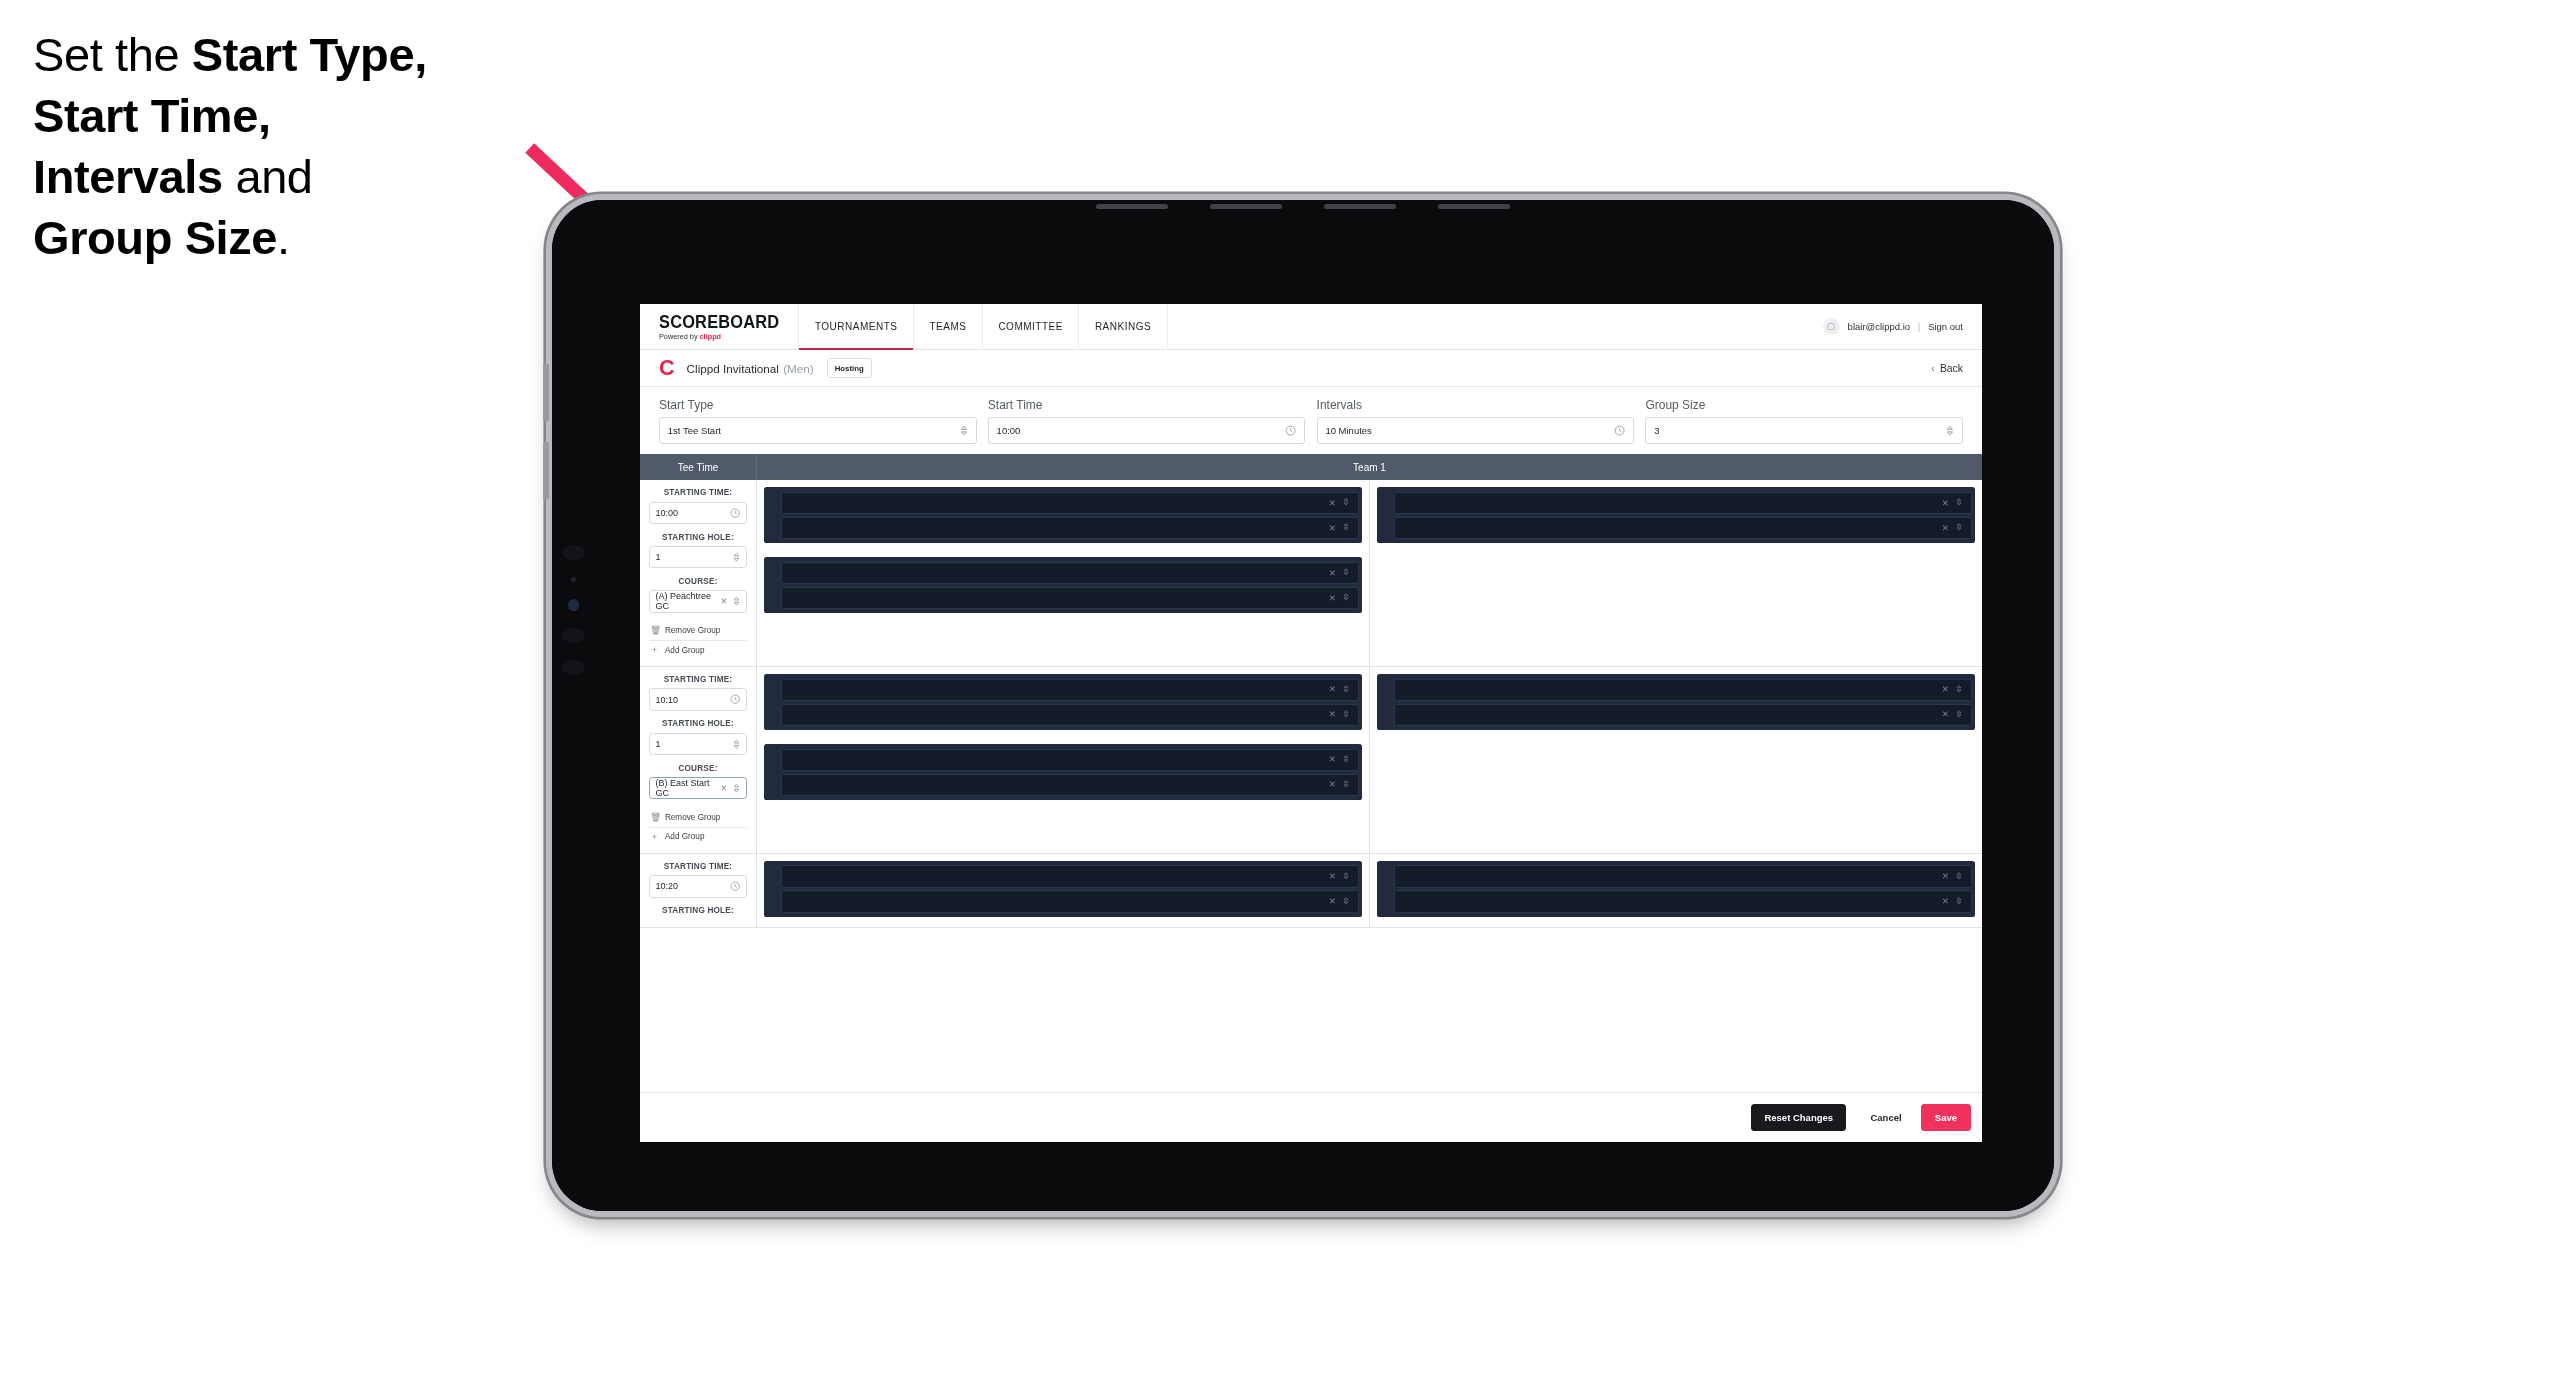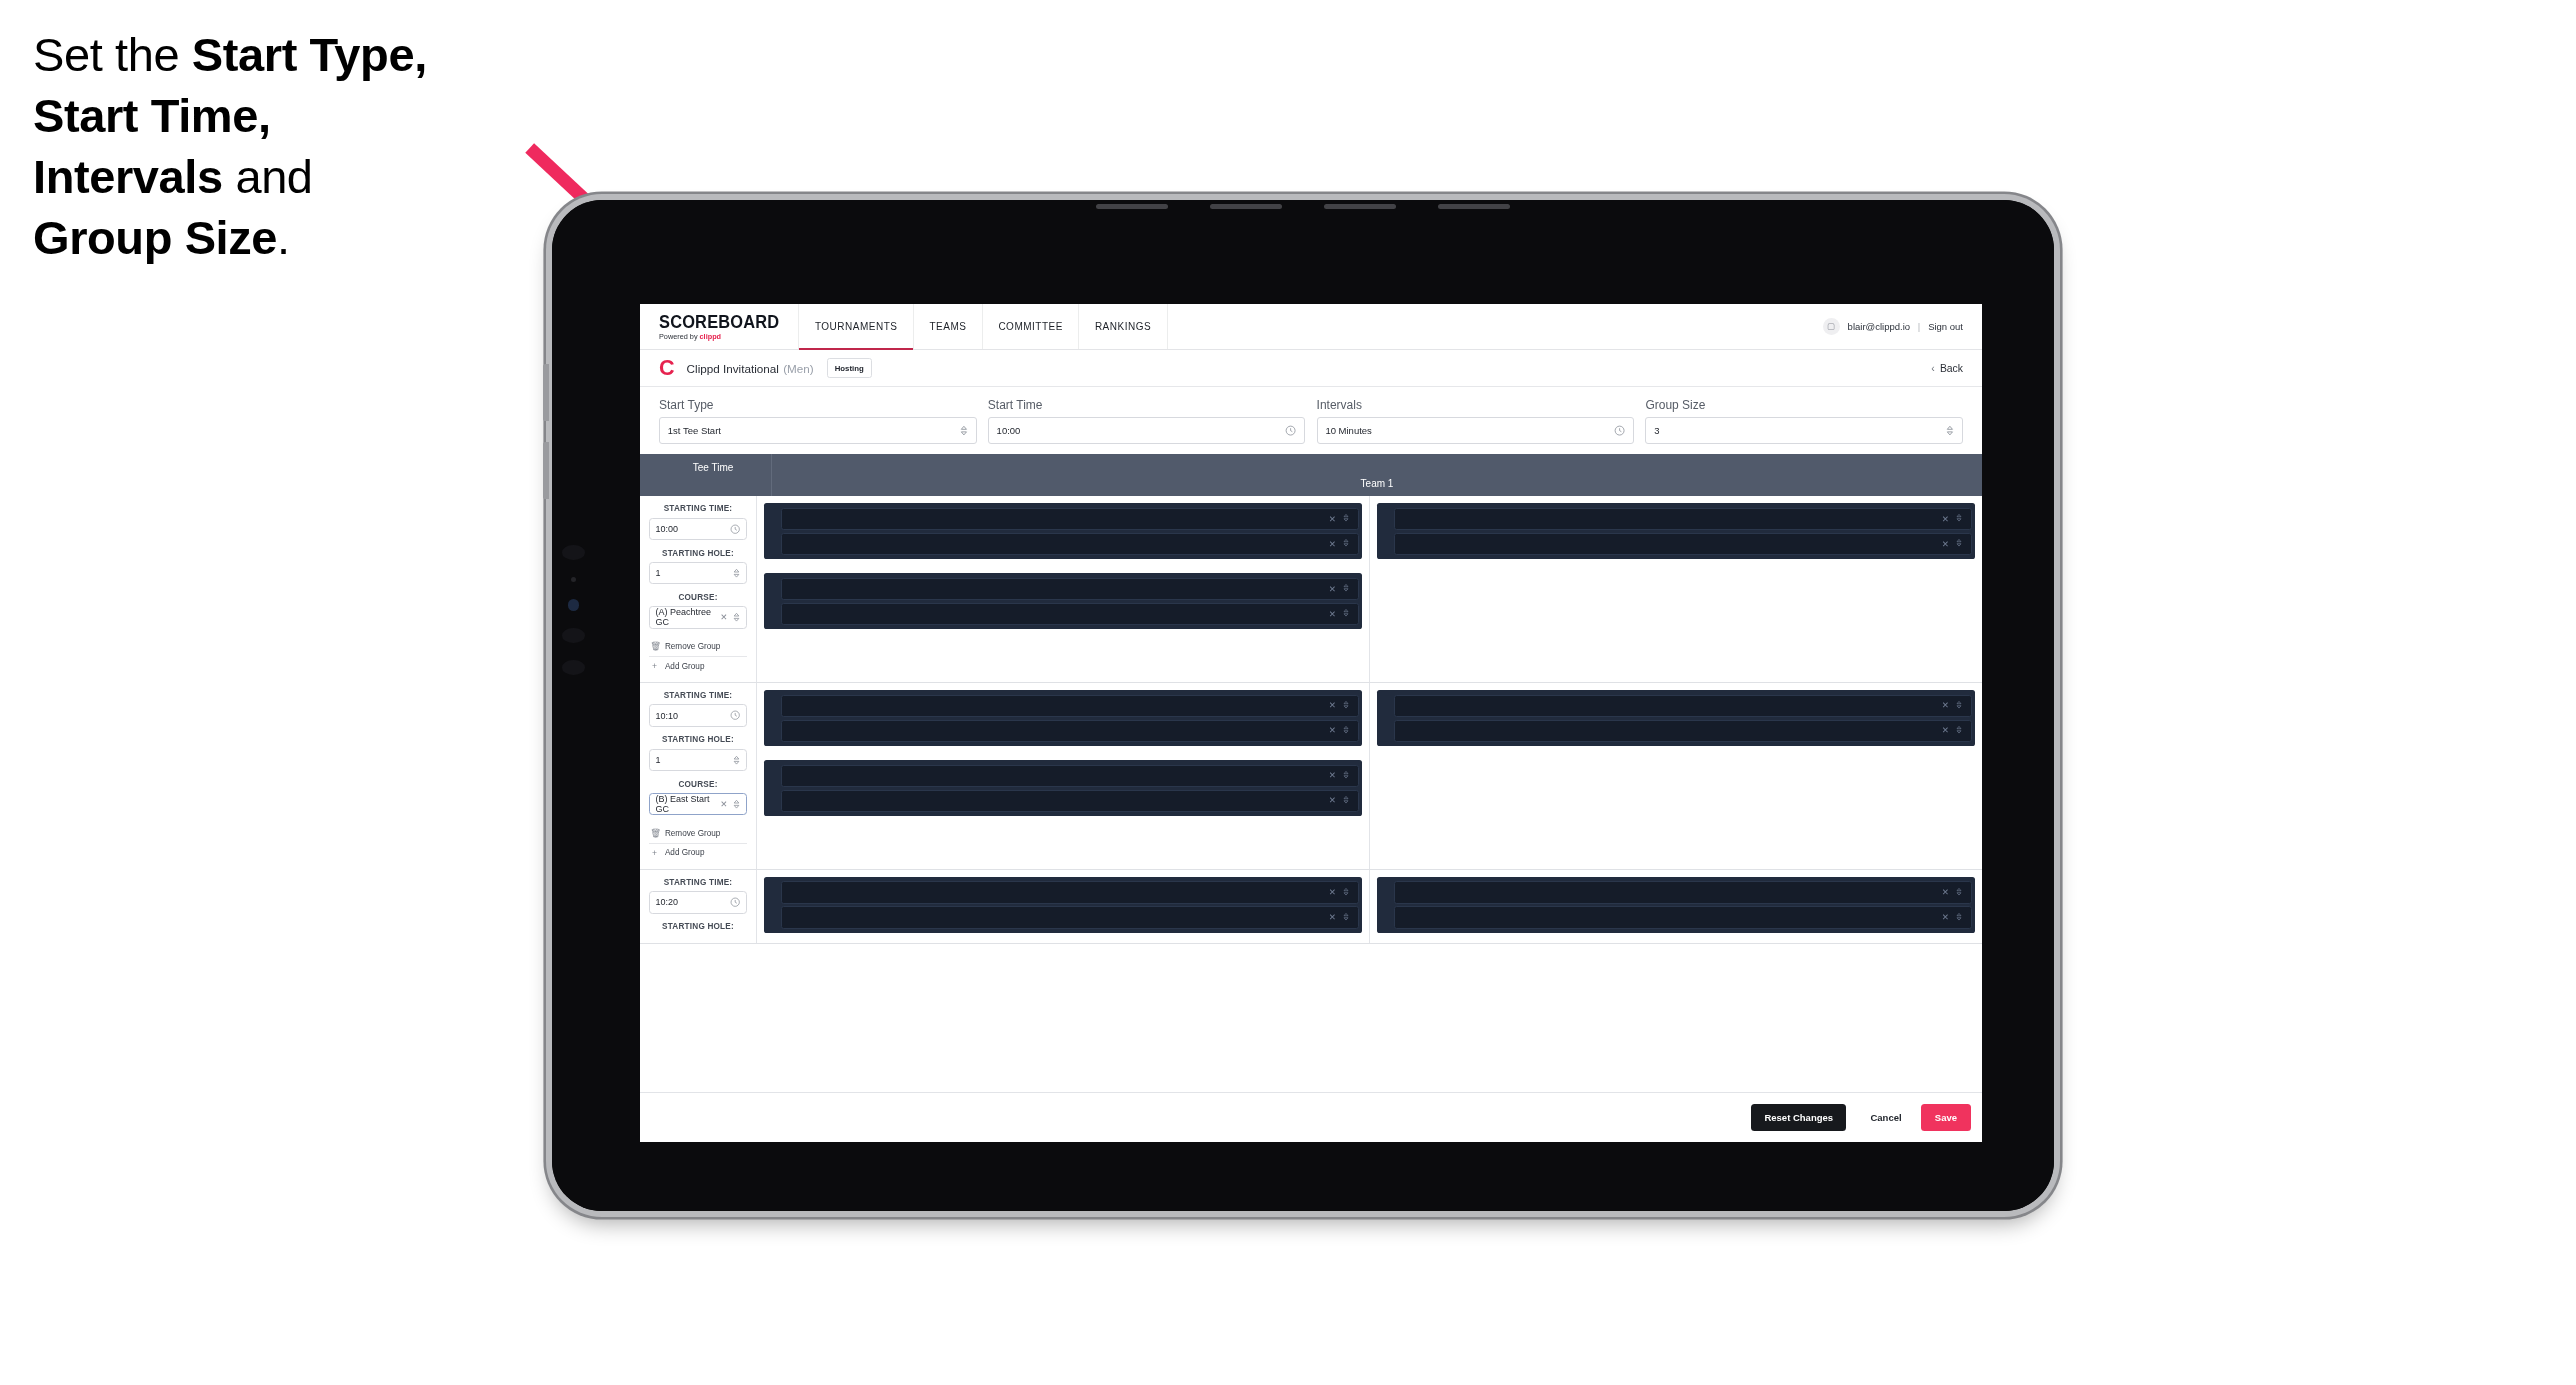--- a/index.html
+++ b/index.html
@@ -192,25 +192,25 @@
     padding: 0 7.8px; font-size: 9.5px; color: #1e222a;
     cursor: pointer;
   }
   .fld-ctl .val { flex: 1 1 auto; }
   .ic { color: #8b9099; font-size: 9.5px; display:flex; align-items:center; }
 
   
   .tablewrap { flex: 1 1 auto; overflow: hidden; display: flex; flex-direction: column; }
   .thead {
     display: flex; background: #515a6b; color: #ffffff;
-    font-size: 10px; flex: 0 0 auto; padding-left: 15px;
+    font-size: 10px; flex: 0 0 auto;
   }
   .th { padding: 7.8px 0; text-align: center; }
   .th.tee { width: 117px; flex: 0 0 117px; border-right: 0.9px solid #626b7c; }
-  .th.team { flex: 1 1 0; border-right: 0.9px solid #626b7c; margin-top: 16px; }
+  .th.team { flex: 1 1 0; border-right: 0.9px solid #626b7c; }
   .th.team:last-child { border-right: none; }
 
   .tbody { flex: 1 1 auto; overflow: hidden; }
   .trow { display: flex; border-bottom: 0.9px solid #dfe1e5; }
   .cell-tee {
     width: 117px; flex: 0 0 117px; border-right: 0.9px solid #e2e4e8;
     padding: 7.8px 8.6px 7px 8.6px; text-align: center; background:#fff;
   }
   .mini-label {
     font-size: 8.2px; font-weight: 700; color: #454b55;

